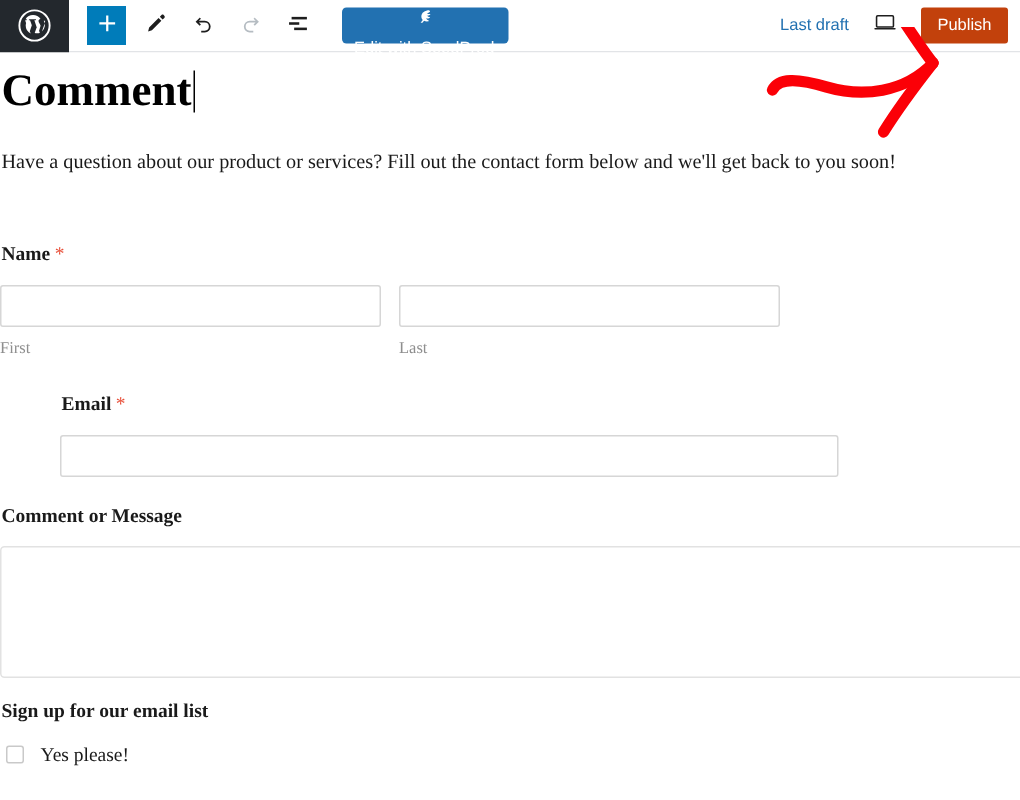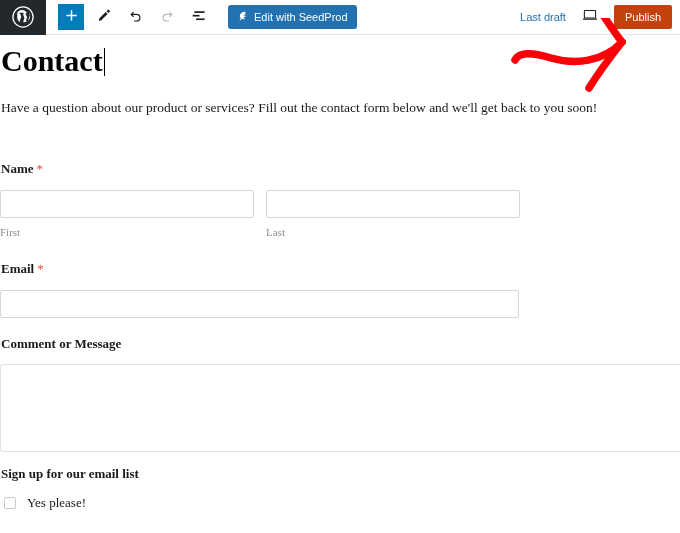--- a/index.html
+++ b/index.html
@@ -61,20 +61,21 @@
     border: none;
     border-radius: 3px;
     display: flex;
     align-items: center;
     gap: 6px;
     padding: 0 9px 0 8px;
     font-family: "Liberation Sans", sans-serif;
     font-size: 11px;
     cursor: pointer;
     white-space: nowrap;
+    flex-direction: column;
   }
   #seedprod-btn svg { fill: #ffffff; flex: 0 0 auto; }
 
   .tb-right {
     margin-left: auto;
     display: flex;
     align-items: center;
     gap: 12px;
     padding-right: 8px;
     height: 35px;
@@ -188,20 +189,21 @@
     gap: 12px;
     margin-top: 13px;
   }
   #name-first-wrap, #name-last-wrap { width: 254px; }
   #name-first-wrap .text-input, #name-last-wrap .text-input { width: 254px; }
 
   #email-row {
     position: absolute;
     left: 0; top: 226px;
     width: 584px;
+    padding-left: 40px;
   }
   #email-input {
     width: 519px;
     margin-top: 13px;
   }
 
   #message-row {
     position: absolute;
     left: 0; top: 301px;
     width: 680px;
@@ -332,21 +334,21 @@
           <rect x="2.5" y="16.8" width="19" height="1.4" rx="0.7"></rect>
         </svg>
       </span>
     </div>
     <button id="publish-btn">Publish</button>
   </div>
 </div>
 
 <div id="canvas">
 
-  <h1 id="post-title"><span>Contact</span><span id="title-caret"></span></h1>
+  <h1 id="post-title"><span>Comment</span><span id="title-caret"></span></h1>
 
   <p id="intro-paragraph">Have a question about our product or services? Fill out the contact form below and we'll get back to you soon!</p>
 
   
   <div id="name-row">
     <div class="field-label">
       <span>Name</span><span class="req-star">*</span>
     </div>
     <div id="name-fields">
       <div id="name-first-wrap">

